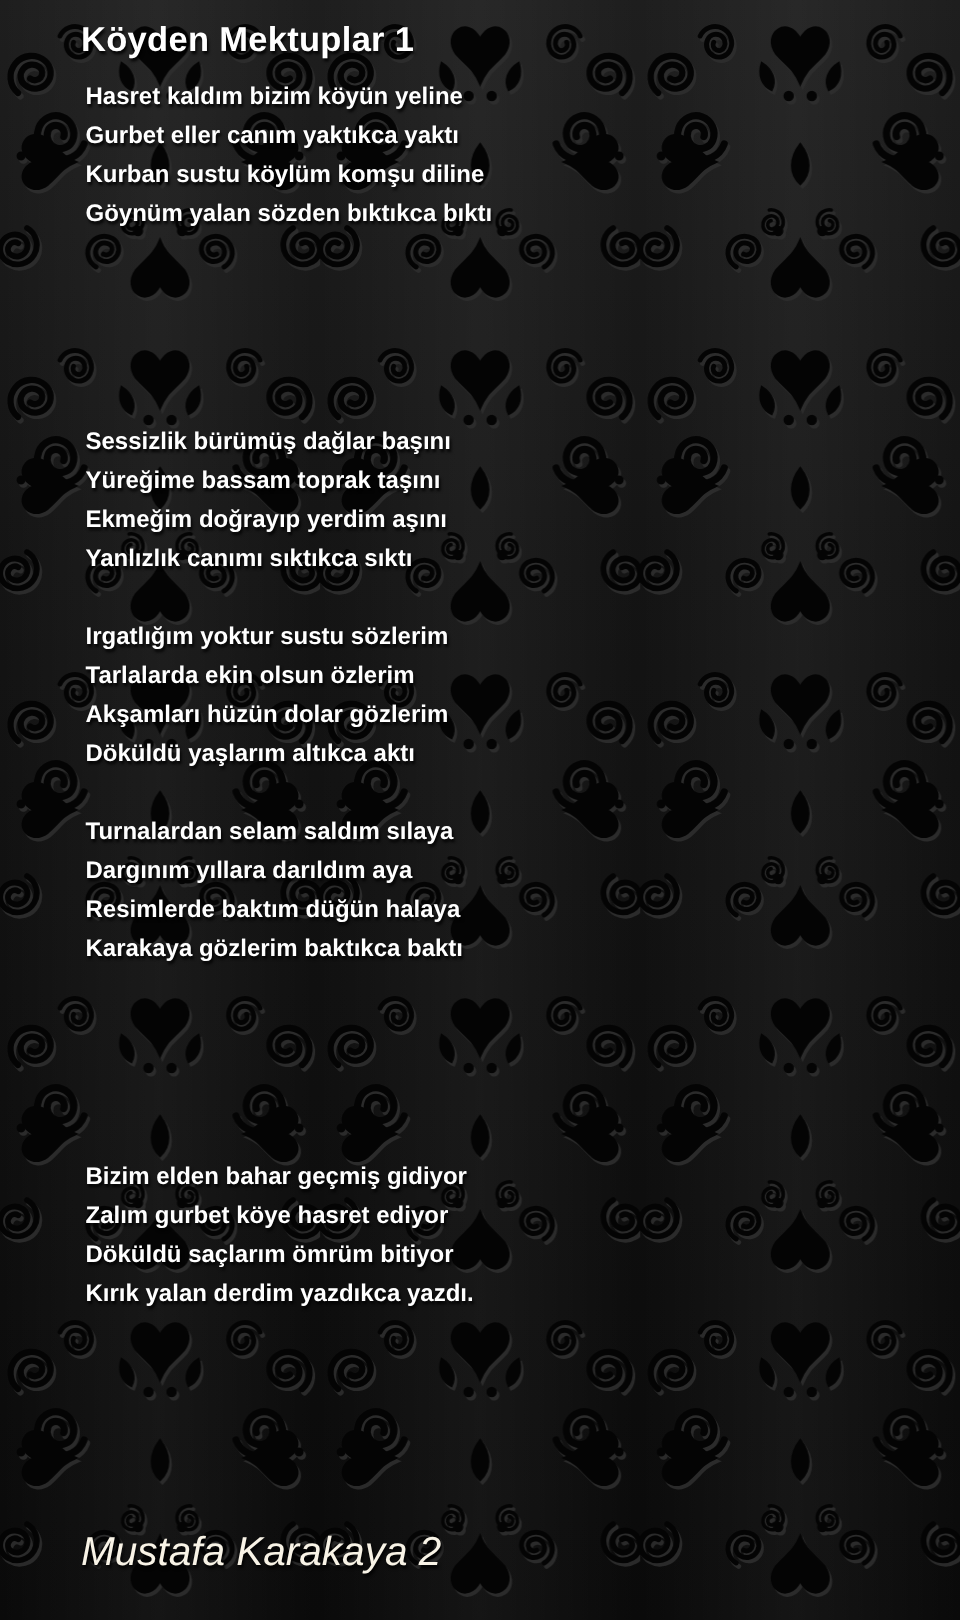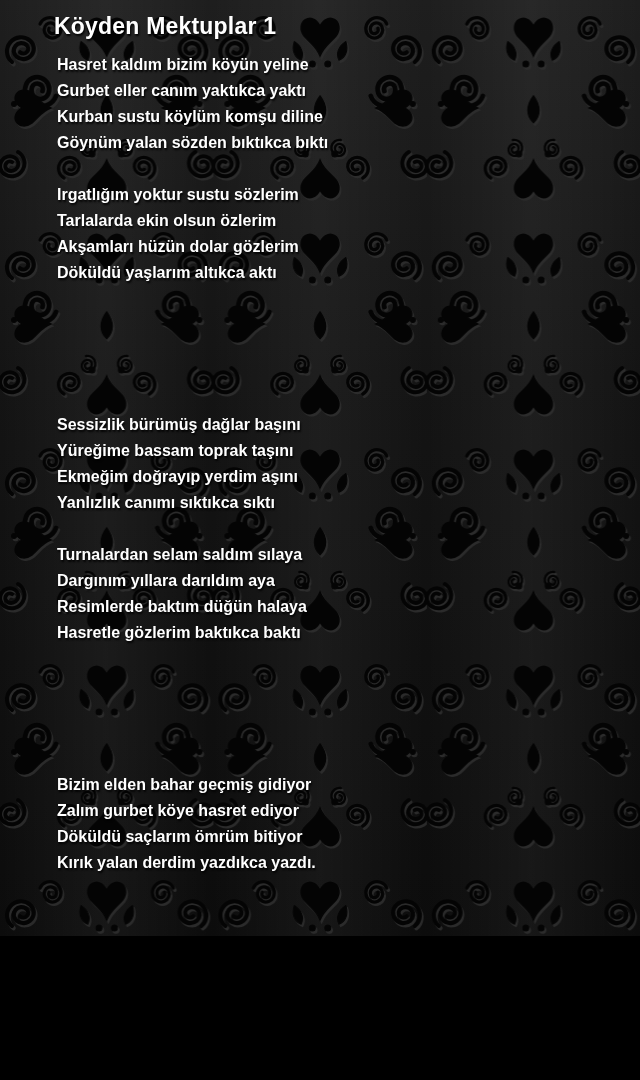--- a/index.html
+++ b/index.html
@@ -3,21 +3,21 @@
 <meta charset="utf-8">
 <style>
   html, body {
     margin: 0;
     padding: 0;
     background: #000;
   }
   .page {
     position: relative;
     width: 640px;
-    height: 936px;
+    height: 1080px;
     overflow: hidden;
     font-family: "Liberation Sans", sans-serif;
   }
   .bg {
     position: absolute;
     left: 0;
     top: 0;
     width: 640px;
     height: 1080px;
     display: block;
@@ -133,37 +133,37 @@
 
   <h1 class="title">Köyden Mektuplar 1</h1>
 
   <div class="poem">
     <div class="stanza">
       <p class="line">Hasret kaldım bizim köyün yeline</p>
       <p class="line">Gurbet eller canım yaktıkca yaktı</p>
       <p class="line">Kurban sustu köylüm komşu diline</p>
       <p class="line">Göynüm yalan sözden bıktıkca bıktı</p>
     </div>
-    <div class="stanza">
-      <p class="line">Irgatlığım yoktur sustu sözlerim</p>
-      <p class="line">Tarlalarda ekin olsun özlerim</p>
-      <p class="line">Akşamları hüzün dolar gözlerim</p>
-      <p class="line">Döküldü yaşlarım altıkca aktı</p>
-    </div>
     <div class="stanza big-gap">
       <p class="line">Sessizlik bürümüş dağlar başını</p>
       <p class="line">Yüreğime bassam toprak taşını</p>
       <p class="line">Ekmeğim doğrayıp yerdim aşını</p>
       <p class="line">Yanlızlık canımı sıktıkca sıktı</p>
     </div>
     <div class="stanza">
+      <p class="line">Irgatlığım yoktur sustu sözlerim</p>
+      <p class="line">Tarlalarda ekin olsun özlerim</p>
+      <p class="line">Akşamları hüzün dolar gözlerim</p>
+      <p class="line">Döküldü yaşlarım altıkca aktı</p>
+    </div>
+    <div class="stanza">
       <p class="line">Turnalardan selam saldım sılaya</p>
       <p class="line">Dargınım yıllara darıldım aya</p>
       <p class="line">Resimlerde baktım düğün halaya</p>
-      <p class="line">Hasretle gözlerim baktıkca baktı</p>
+      <p class="line">Karakaya gözlerim baktıkca baktı</p>
     </div>
     <div class="stanza big-gap">
       <p class="line">Bizim elden bahar geçmiş gidiyor</p>
       <p class="line">Zalım gurbet köye hasret ediyor</p>
       <p class="line">Döküldü saçlarım ömrüm bitiyor</p>
       <p class="line">Kırık yalan derdim yazdıkca yazdı.</p>
     </div>
   </div>
 
   <div class="footer">Mustafa Karakaya 2</div>

